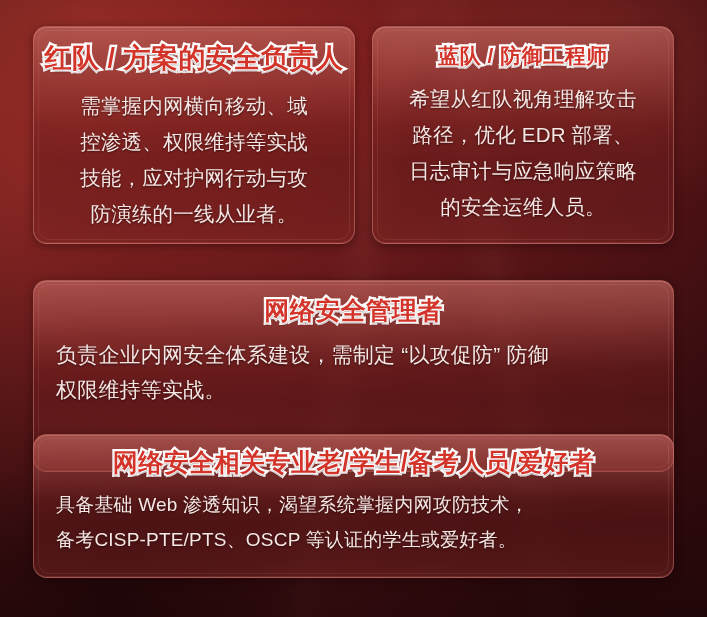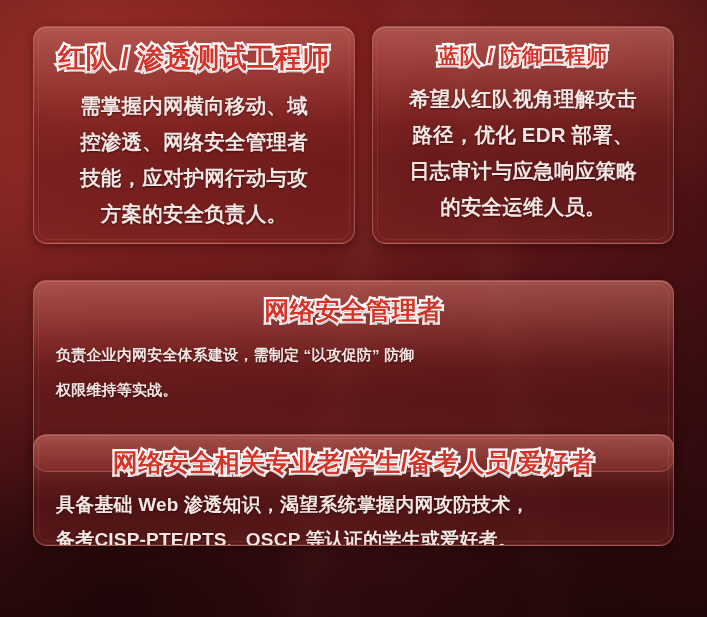--- a/index.html
+++ b/index.html
@@ -70,21 +70,21 @@
     position:absolute;left:4px;right:4px;top:3px;bottom:3px;
     border-radius:11px;
     border:1px solid rgba(255,190,180,.10);
     pointer-events:none;
   }
 
   
   #card-red   {left:33px; top:26px;  width:322px; height:218px;}
   #card-blue  {left:372px;top:26px;  width:302px; height:218px;}
   #card-mgr   {left:33px; top:280px; width:641px; height:192px;}
-  #card-stu   {left:33px; top:434px; width:641px; height:112px;}
+  #card-stu   {left:33px; top:434px; width:641px; height:144px;}
 
   
   .title{
     text-align:center;
     font-weight:bold;
     color:#d3342a;
     letter-spacing:.5px;
     line-height:1.1;
     position:relative;
     -webkit-text-stroke:4.5px #ffffff;
@@ -99,29 +99,28 @@
   #card-blue  .title{font-size:21px; margin:17px 0 0 0;}
   #card-mgr   .title{font-size:25px; margin:16px 0 0 0;}
   #card-stu   .title{font-size:25px; margin:14px 0 0 0;}
 
   
   .body-text{
     color:#f4e7e4;
     position:relative;
     text-shadow:0 1px 2px rgba(30,4,6,.65);
     letter-spacing:.2px;
-    font-weight:bold;
   }
   #card-red .body-text,
   #card-blue .body-text{
     font-size:20.5px;line-height:36px;text-align:center;
     margin:14px 18px 0 18px;
   }
   #card-mgr .body-text{
-    font-size:15px;line-height:35px;text-align:left;
+    font-size:21px;line-height:35px;text-align:left;
     margin:12px 0 0 22px; padding-right:14px;
   }
   #card-stu .body-text{
     font-size:19px;line-height:35px;text-align:left;
     margin:10px 0 0 22px; padding-right:4px;
   }
   .body-text .ln{display:block;}
 </style>
 </head>
 <body>
@@ -132,26 +131,26 @@
   <div class="layer glowtr"></div>
   <div class="layer streak"></div>
   <div class="layer dark-bl"></div>
   <div class="layer dark-br"></div>
   <div class="layer vignette"></div>
 </div>
 
 <div class="card" id="card-red">
   <div class="glass"></div>
   <div class="inner-line"></div>
-  <div class="title">红队 / 渗透测试工程师</div>
+  <div class="title">红队 / 方案的安全负责人</div>
   <div class="body-text">
     <span class="ln">需掌握内网横向移动、域</span>
-    <span class="ln">控渗透、网络安全管理者</span>
+    <span class="ln">控渗透、权限维持等实战</span>
     <span class="ln">技能，应对护网行动与攻</span>
-    <span class="ln">方案的安全负责人。</span>
+    <span class="ln">防演练的一线从业者。</span>
   </div>
 </div>
 
 <div class="card" id="card-blue">
   <div class="glass"></div>
   <div class="inner-line"></div>
   <div class="title">蓝队 / 防御工程师</div>
   <div class="body-text">
     <span class="ln">希望从红队视角理解攻击</span>
     <span class="ln">路径，优化 EDR 部署、</span>

